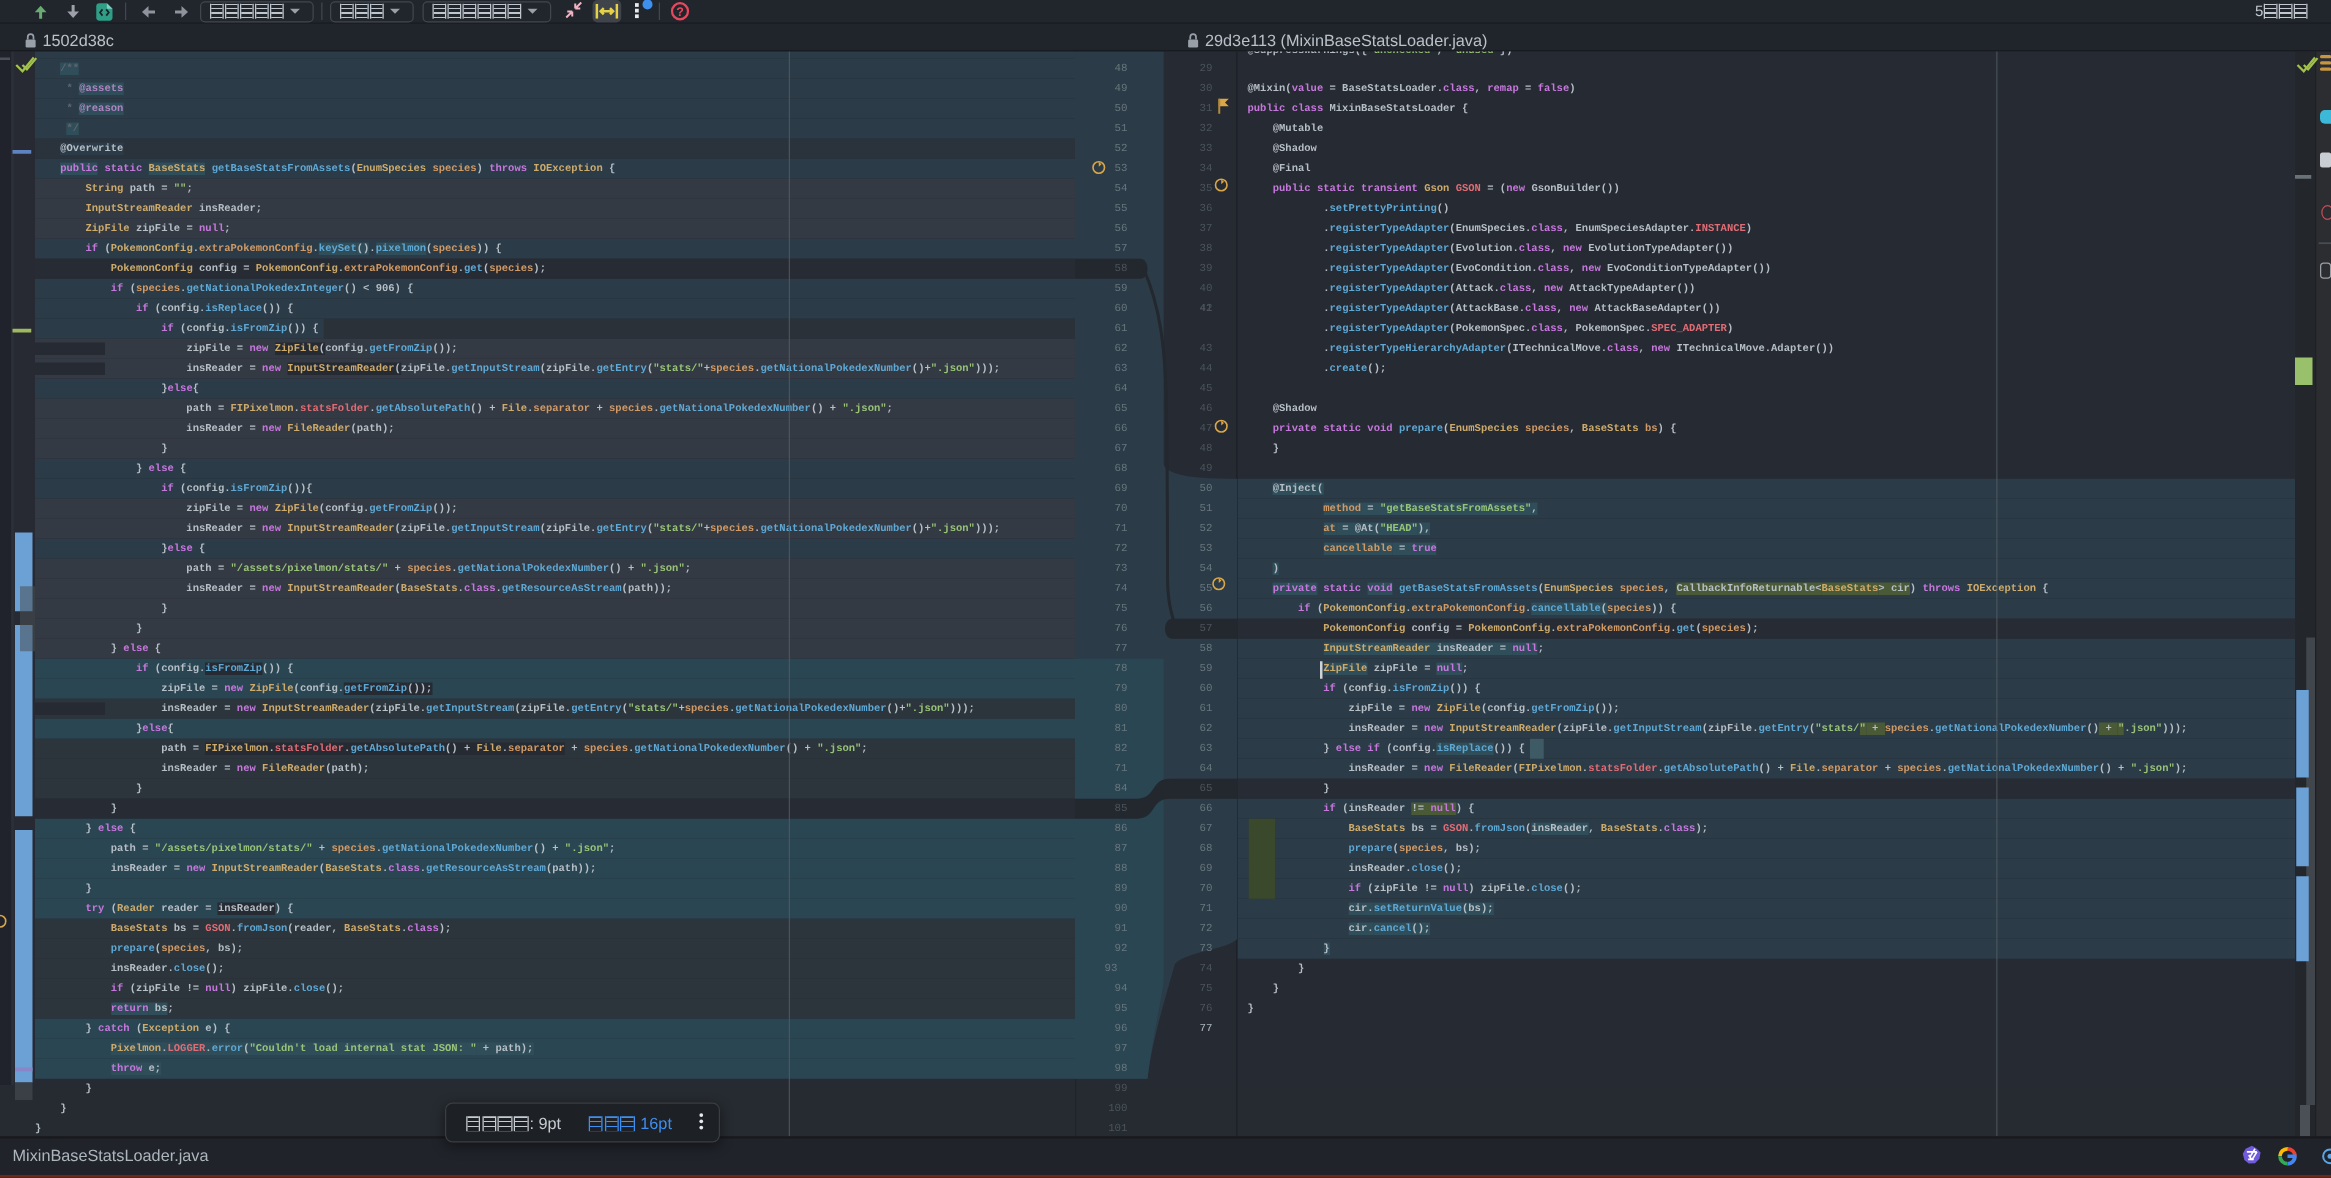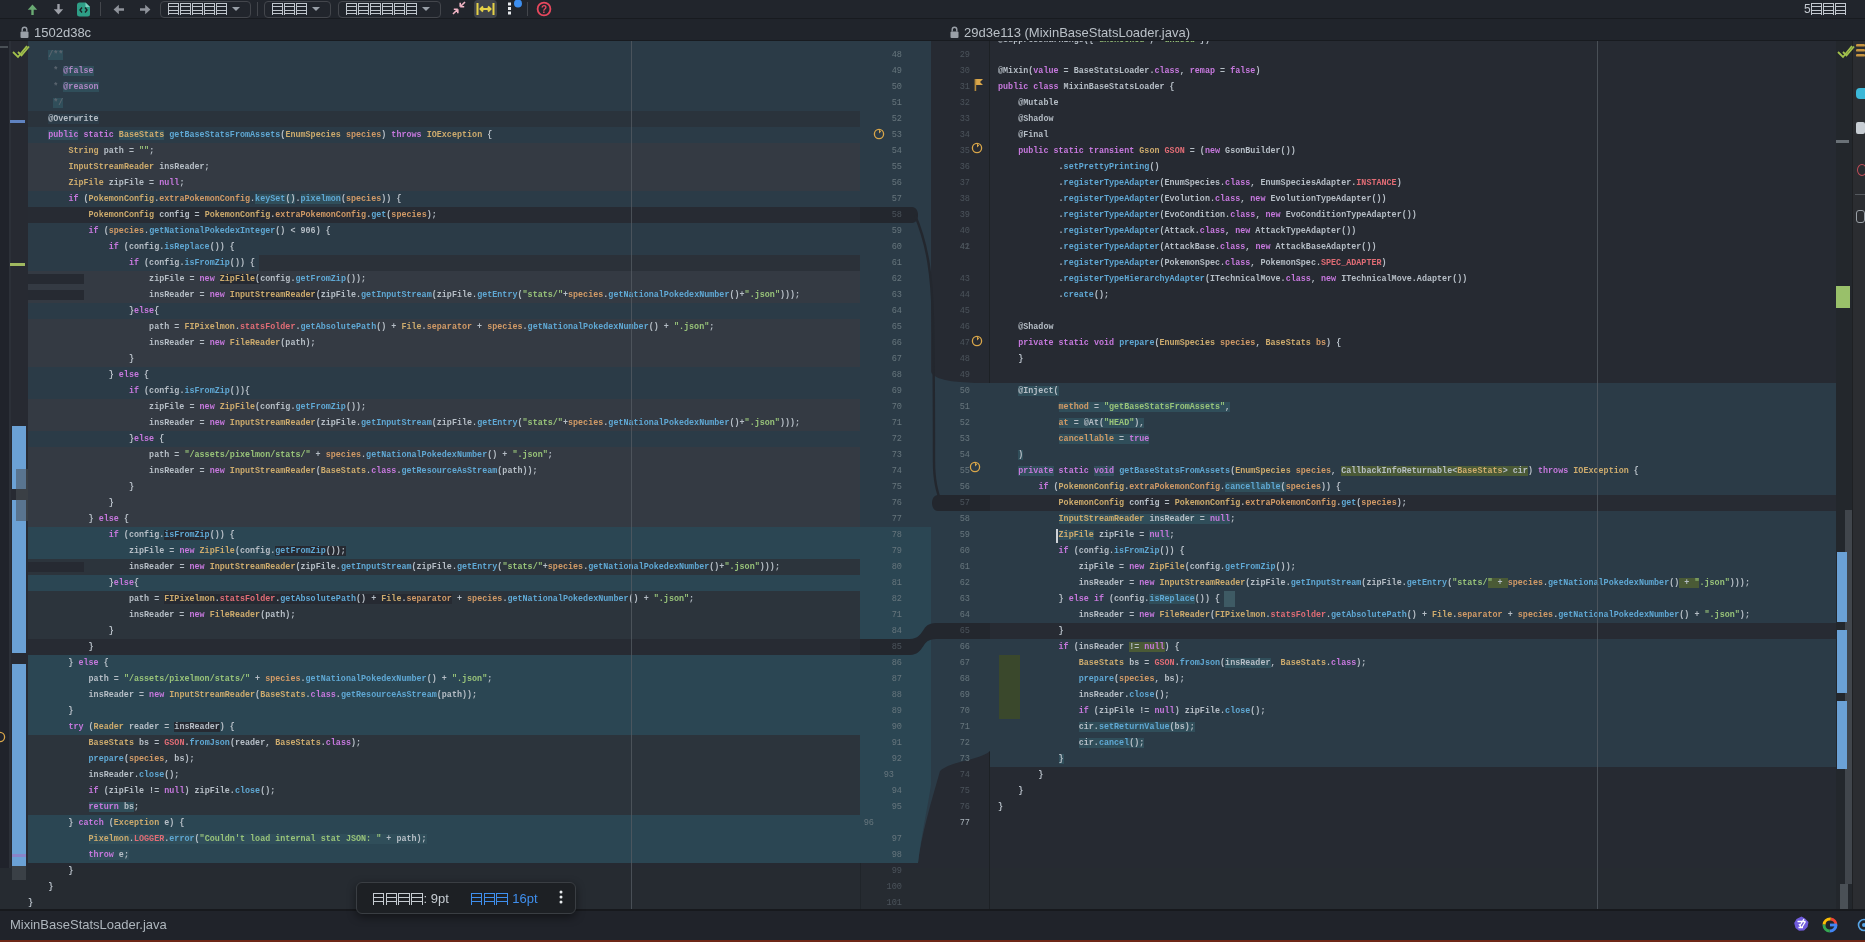--- a/index.html
+++ b/index.html
@@ -22,21 +22,21 @@
 .tri{display:inline-block;width:0;height:0;border-left:4px solid transparent;border-right:4px solid transparent;border-top:4px solid #99a0a8;margin-left:5px;vertical-align:2px}
 </style></head><body>
 
 <div class="ab" style="left:0;top:41;width:1865px;height:868px;background:#262a32"></div>
 <div class="ab" style="left:0;top:41;width:28px;height:868px;background:#272a32"></div>
 <div class="ab" style="left:0;top:41;width:9px;height:868px;background:#20232b"></div>
 <div class="ab" style="left:9px;top:41;width:2px;height:868px;background:#2c3038"></div>
 <div class="ab" style="left:28px;top:47px;width:832px;height:16px;background:#2b3b47"></div>
 <div class="ab code" style="left:28px;top:47px"><i class="cm">&nbsp;&nbsp;&nbsp;&nbsp;</i><i class="cm bx">/**</i></div>
 <div class="ab" style="left:28px;top:63px;width:832px;height:16px;background:#2b3b47"></div>
-<div class="ab code" style="left:28px;top:63px"><i class="cm">&nbsp;&nbsp;&nbsp;&nbsp;&nbsp;*&nbsp;</i><i class="at bx">@false</i></div>
+<div class="ab code" style="left:28px;top:63px"><i class="cm">&nbsp;&nbsp;&nbsp;&nbsp;&nbsp;*&nbsp;</i><i class="at bx">@assets</i></div>
 <div class="ab" style="left:28px;top:79px;width:832px;height:16px;background:#2b3b47"></div>
 <div class="ab code" style="left:28px;top:79px"><i class="cm">&nbsp;&nbsp;&nbsp;&nbsp;&nbsp;*&nbsp;</i><i class="at bx">@reason</i></div>
 <div class="ab" style="left:28px;top:95px;width:832px;height:16px;background:#2b3b47"></div>
 <div class="ab code" style="left:28px;top:95px"><i class="cm">&nbsp;&nbsp;&nbsp;&nbsp;&nbsp;</i><i class="cm bx">*/</i></div>
 <div class="ab" style="left:28px;top:111px;width:832px;height:16px;background:#2a333c"></div>
 <div class="ab code" style="left:28px;top:111px"><i>&nbsp;&nbsp;&nbsp;&nbsp;</i><i class="tb">@Overwrite</i></div>
 <div class="ab" style="left:28px;top:127px;width:832px;height:16px;background:#2b3b47"></div>
 <div class="ab code" style="left:28px;top:127px"><i>&nbsp;&nbsp;&nbsp;&nbsp;</i><i class="kw bx">public</i><i>&nbsp;</i><i class="kw">static</i><i>&nbsp;</i><i class="ty bx">BaseStats</i><i>&nbsp;</i><i class="mt">getBaseStatsFromAssets</i><i>(</i><i class="ty">EnumSpecies</i><i>&nbsp;</i><i class="pm">species</i><i>)&nbsp;</i><i class="kw">throws</i><i>&nbsp;</i><i class="ty">IOException</i><i>&nbsp;{</i></div>
 <div class="ab" style="left:28px;top:143px;width:832px;height:16px;background:#343a43"></div>
 <div class="ab code" style="left:28px;top:143px"><i>&nbsp;&nbsp;&nbsp;&nbsp;&nbsp;&nbsp;&nbsp;&nbsp;</i><i class="ty">String</i><i>&nbsp;path&nbsp;=&nbsp;</i><i class="st">""</i><i>;</i></div>
@@ -259,21 +259,21 @@
 <div class="ab num" style="left:856px;top:655px;width:46px;color:#67767d">86</div>
 <div class="ab num" style="left:856px;top:671px;width:46px;color:#67767d">87</div>
 <div class="ab num" style="left:856px;top:687px;width:46px;color:#67767d">88</div>
 <div class="ab num" style="left:856px;top:703px;width:46px;color:#67767d">89</div>
 <div class="ab num" style="left:856px;top:719px;width:46px;color:#67767d">90</div>
 <div class="ab num" style="left:856px;top:735px;width:46px;color:#67767d">91</div>
 <div class="ab num" style="left:856px;top:751px;width:46px;color:#67767d">92</div>
 <div class="ab num" style="left:848px;top:767px;width:46px;color:#67767d">93</div>
 <div class="ab num" style="left:856px;top:783px;width:46px;color:#67767d">94</div>
 <div class="ab num" style="left:856px;top:799px;width:46px;color:#67767d">95</div>
-<div class="ab num" style="left:828px;top:815px;width:46px;color:#67767d">96</div>
+<div class="ab num" style="left:856px;top:815px;width:46px;color:#67767d">96</div>
 <div class="ab num" style="left:856px;top:831px;width:46px;color:#67767d">97</div>
 <div class="ab num" style="left:856px;top:847px;width:46px;color:#67767d">98</div>
 <div class="ab num" style="left:856px;top:863px;width:46px;color:#4b535b">99</div>
 <div class="ab num" style="left:856px;top:879px;width:46px;color:#4b535b">100</div>
 <div class="ab num" style="left:856px;top:895px;width:46px;color:#4b535b">101</div>
 <div class="ab num" style="left:924px;top:47px;width:46px;color:#4b535b">29</div>
 <div class="ab num" style="left:924px;top:63px;width:46px;color:#4b535b">30</div>
 <div class="ab num" style="left:924px;top:79px;width:46px;color:#4b535b">31</div>
 <div class="ab num" style="left:924px;top:95px;width:46px;color:#4b535b">32</div>
 <div class="ab num" style="left:924px;top:111px;width:46px;color:#4b535b">33</div>

